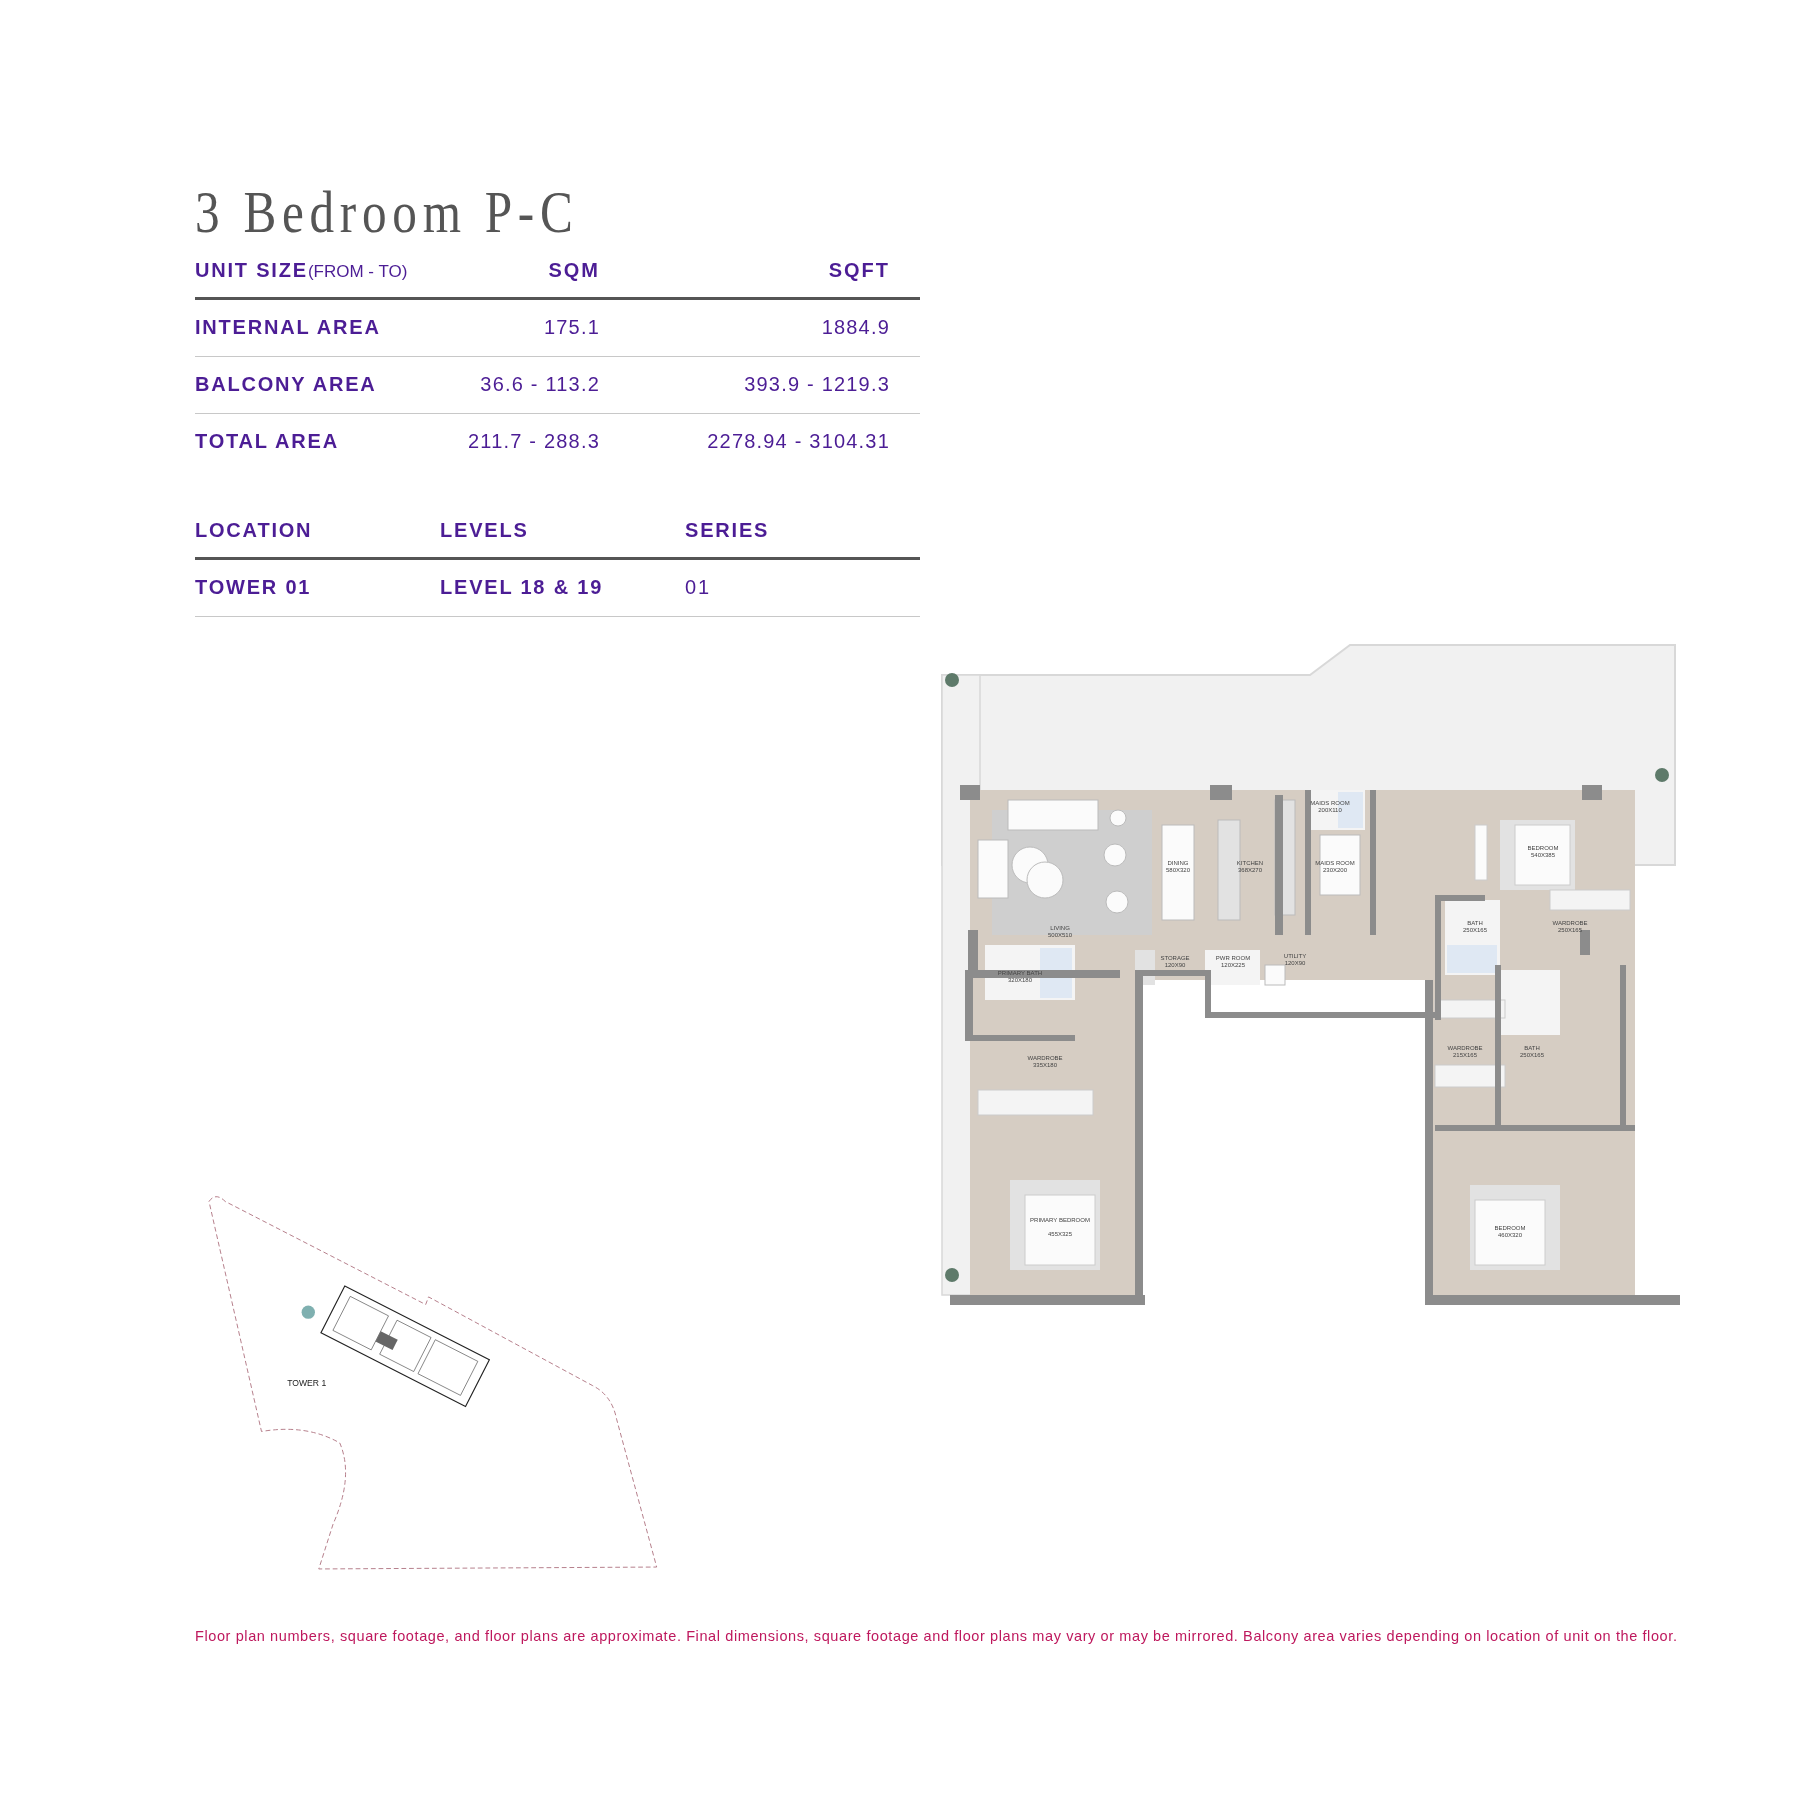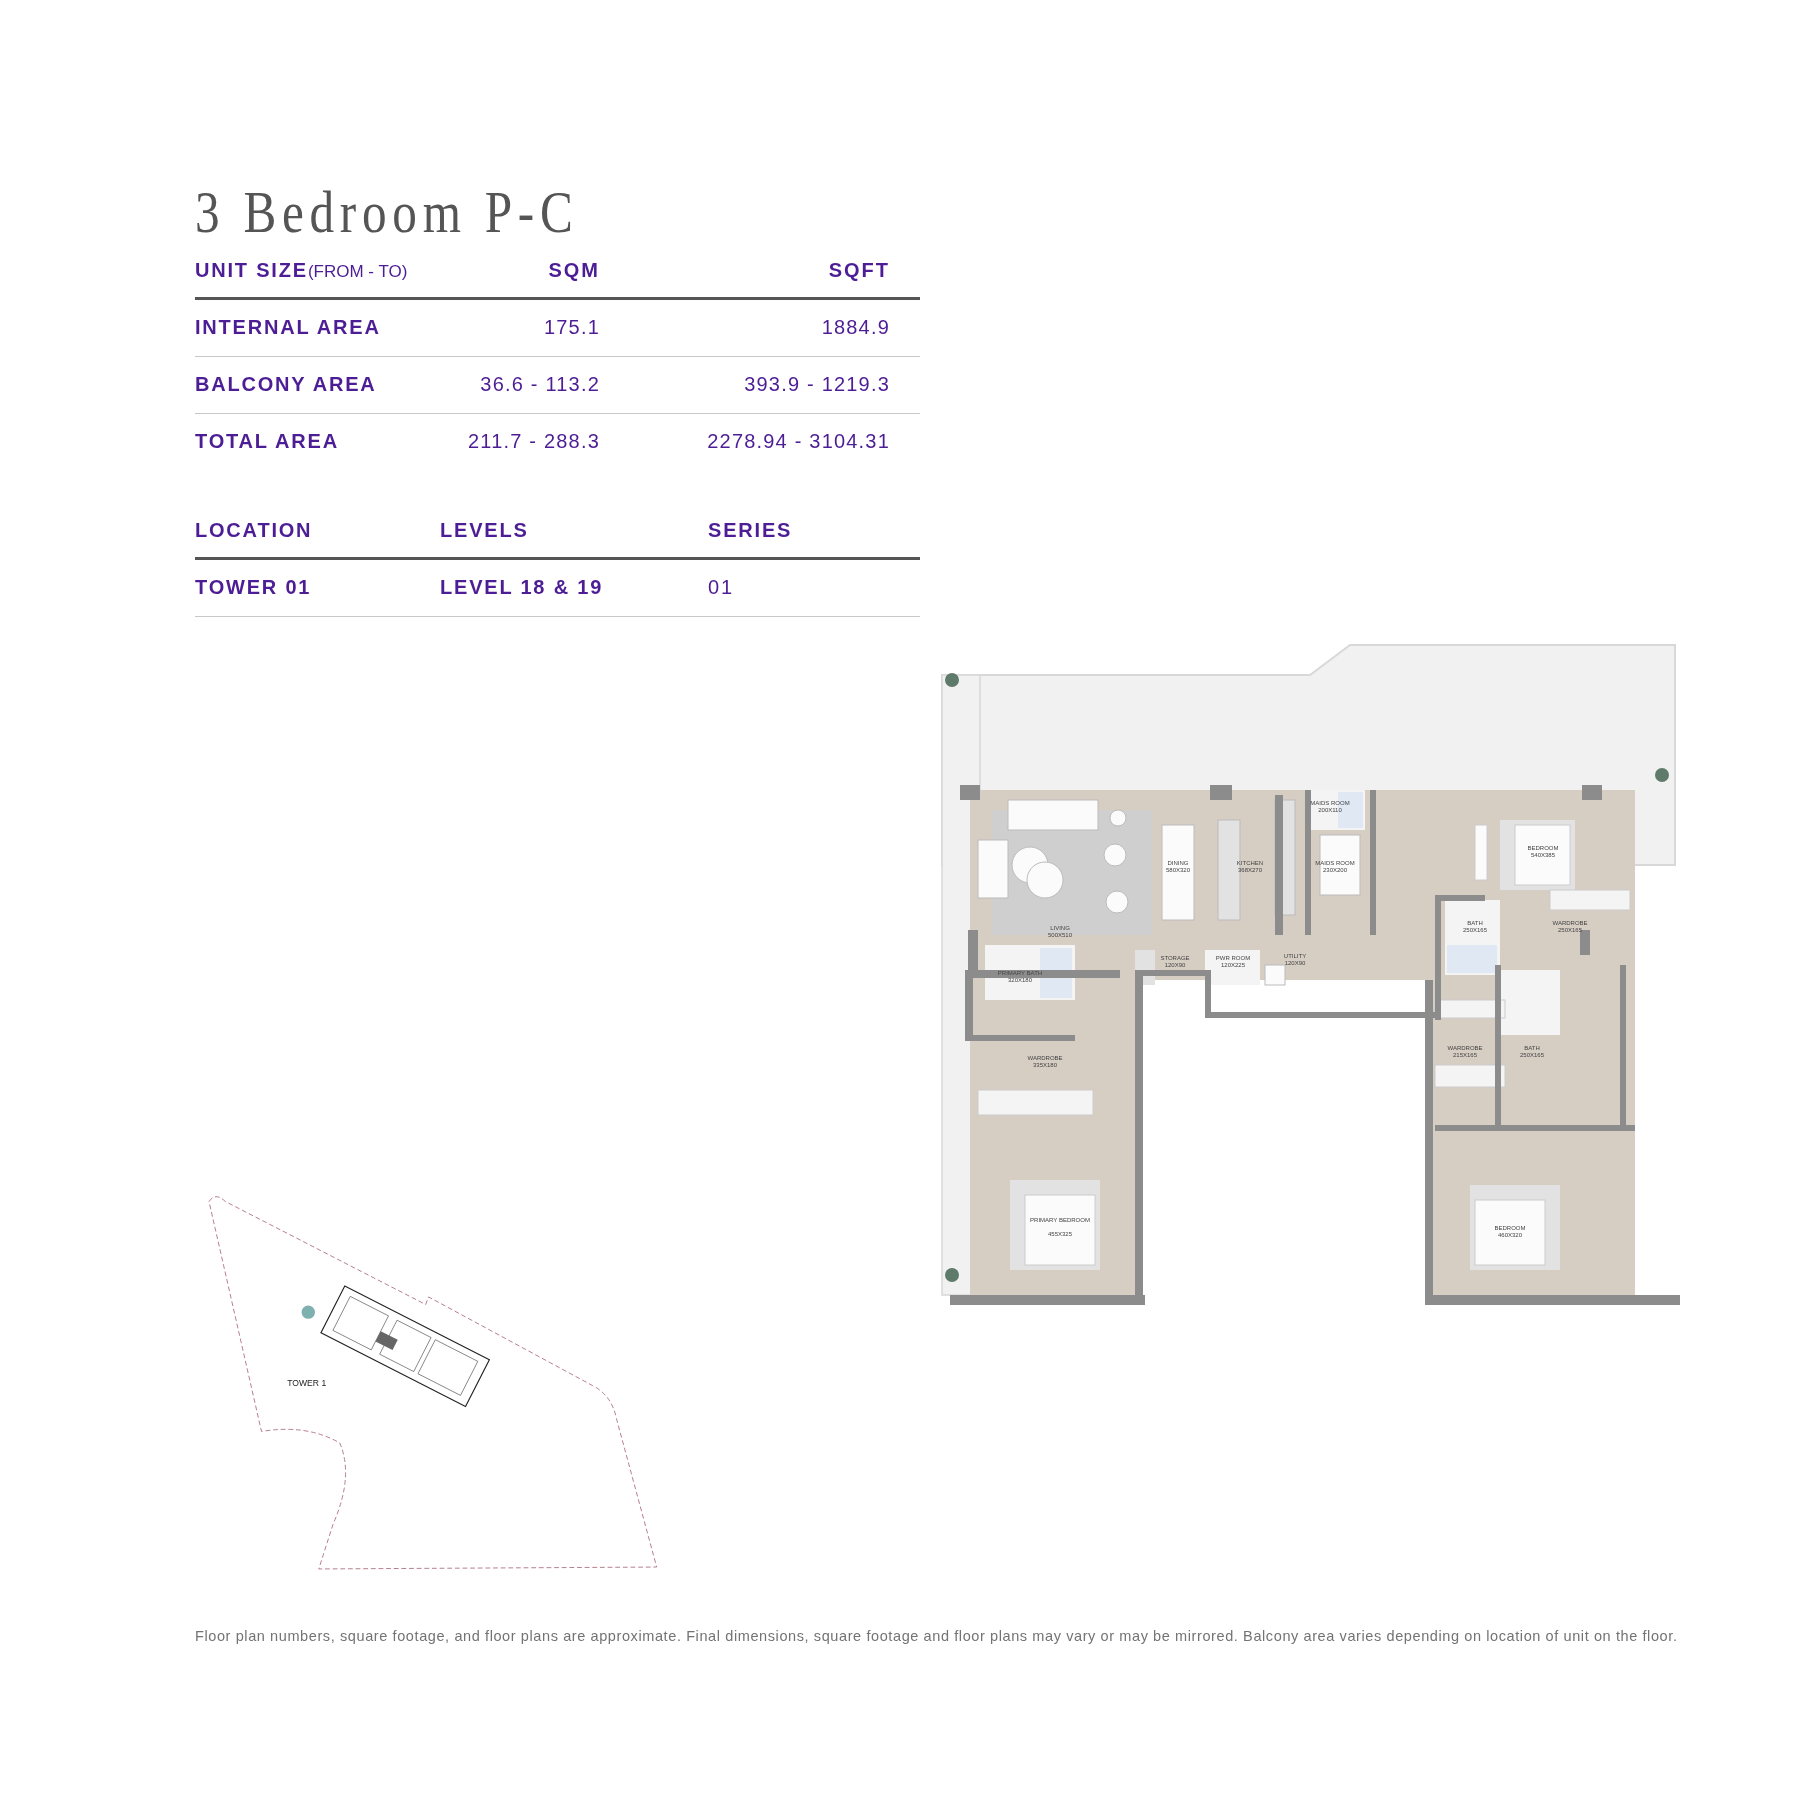--- a/index.html
+++ b/index.html
@@ -12,25 +12,25 @@
   .row.head { border-bottom:3px solid #555; height:52px; }
   .cell { position:absolute; top:16px; font-size:20px; letter-spacing:1.8px; color:#4c1d95; font-weight:bold; }
   .cell.num { font-weight:normal; letter-spacing:1.2px; font-size:20px; text-align:right; }
   .head .cell { top:14px; }
   .c1 { left:0; }
   .c2 { left:235px; width:170px; }
   .c3 { left:455px; width:240px; }
   .sub { font-weight:normal; font-size:17px; letter-spacing:0; }
   .loc .cell { font-weight:bold; }
   .loc .l2 { left:245px;text-align:right; }
-  .loc .l3 { left:490px;margin-left:23px; }
+  .loc .l3 { left:490px; }
   .plan { position:absolute; left:940px; top:640px; width:750px; height:665px; }
   .site { position:absolute; left:180px; top:1190px; width:520px; height:420px; }
   .disclaimer { position:absolute; left:195px; top:1628px; width:1520px; font-size:14.5px; line-height:17px;
-                letter-spacing:0.6px; color:#737373; }
+                letter-spacing:0.6px; color:#be185d; }
   .room-label { font-family:"Liberation Sans", sans-serif; font-size:6px; fill:#444; text-anchor:middle; }
 </style>
 </head>
 <body>
 
 <h1 class="title">3 Bedroom P-C</h1>
 
 <div class="tbl" style="top:245px;">
   <div class="row head">
     <span class="cell c1">

